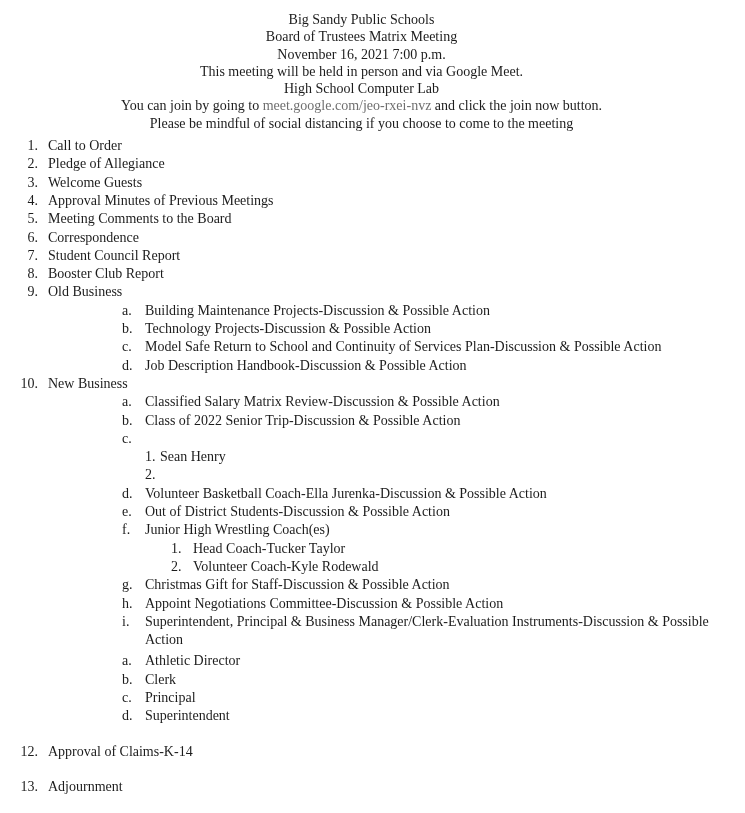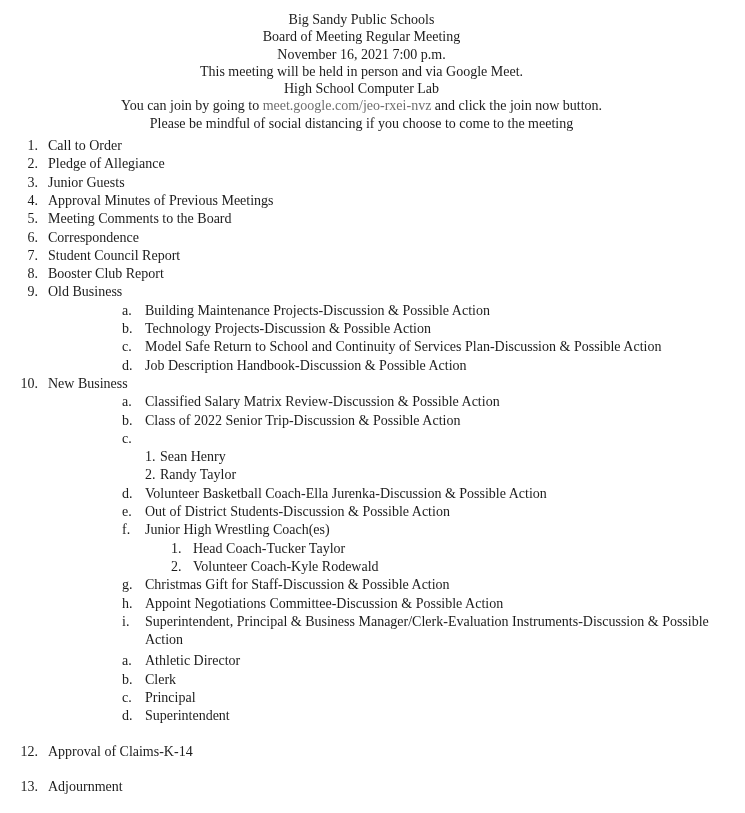--- a/index.html
+++ b/index.html
@@ -36,40 +36,40 @@
   .gap { margin-top: 17px; }
   .gap-sm { margin-top: 3px; }
 </style>
 </head>
 <body>
 
 <div class="page">
 
   <div class="header">
     <div class="hline">Big Sandy Public Schools</div>
-    <div class="hline">Board of Meeting Regular Meeting</div>
+    <div class="hline">Board of Trustees Matrix Meeting</div>
     <div class="hline">November 16, 2021 7:00 p.m.</div>
     <div class="hline">This meeting will be held in person and via Google Meet.</div>
     <div class="hline">High School Computer Lab</div>
     <div class="hline"><span>You can join by going to </span><span class="meeting-link">meet.google.com/jeo-rxei-nvz</span><span> and click the join now button.</span></div>
     <div class="hline">Please be mindful of social distancing if you choose to come to the meeting</div>
   </div>
 
   <div class="agenda">
       <div class="row lvl1">
         <span class="num">1.</span>
         <span class="txt">Call to Order</span>
       </div>
       <div class="row lvl1">
         <span class="num">2.</span>
         <span class="txt">Pledge of Allegiance</span>
       </div>
       <div class="row lvl1">
         <span class="num">3.</span>
-        <span class="txt">Junior Guests</span>
+        <span class="txt">Welcome Guests</span>
       </div>
       <div class="row lvl1">
         <span class="num">4.</span>
         <span class="txt">Approval Minutes of Previous Meetings</span>
       </div>
       <div class="row lvl1">
         <span class="num">5.</span>
         <span class="txt">Meeting Comments to the Board</span>
       </div>
       <div class="row lvl1">
@@ -118,21 +118,20 @@
       </div>
       <div class="row lvl2">
         <span class="num">c.</span>
       </div>
       <div class="row lvl3a">
         <span class="num">1.</span>
         <span class="txt">Sean Henry</span>
       </div>
       <div class="row lvl3a">
         <span class="num">2.</span>
-        <span class="txt">Randy Taylor</span>
       </div>
       <div class="row lvl2">
         <span class="num">d.</span>
         <span class="txt">Volunteer Basketball Coach-Ella Jurenka-Discussion &amp; Possible Action</span>
       </div>
       <div class="row lvl2">
         <span class="num">e.</span>
         <span class="txt">Out of District Students-Discussion &amp; Possible Action</span>
       </div>
       <div class="row lvl2">

